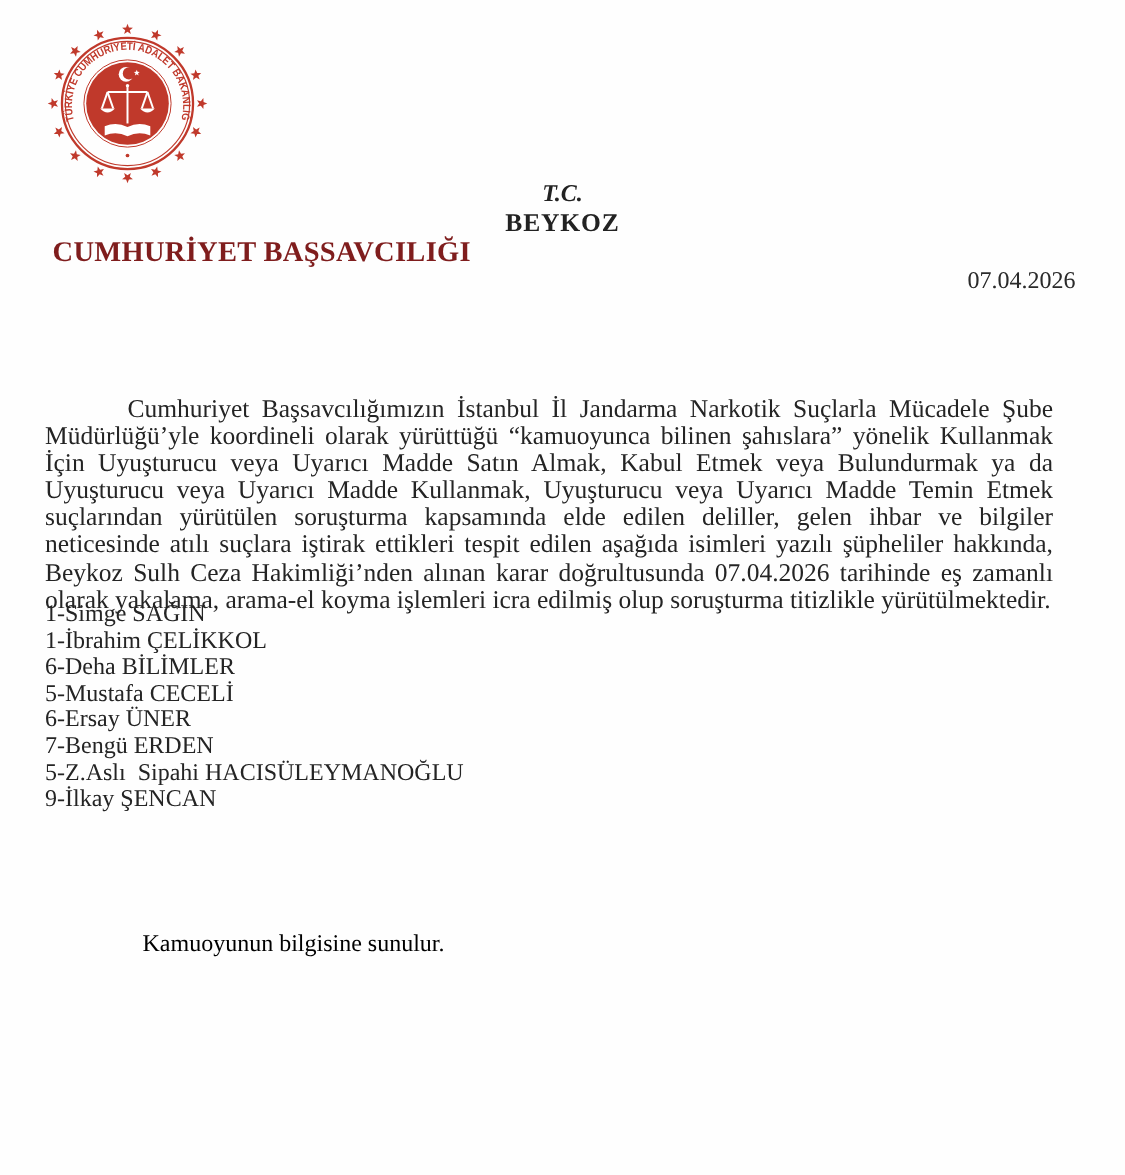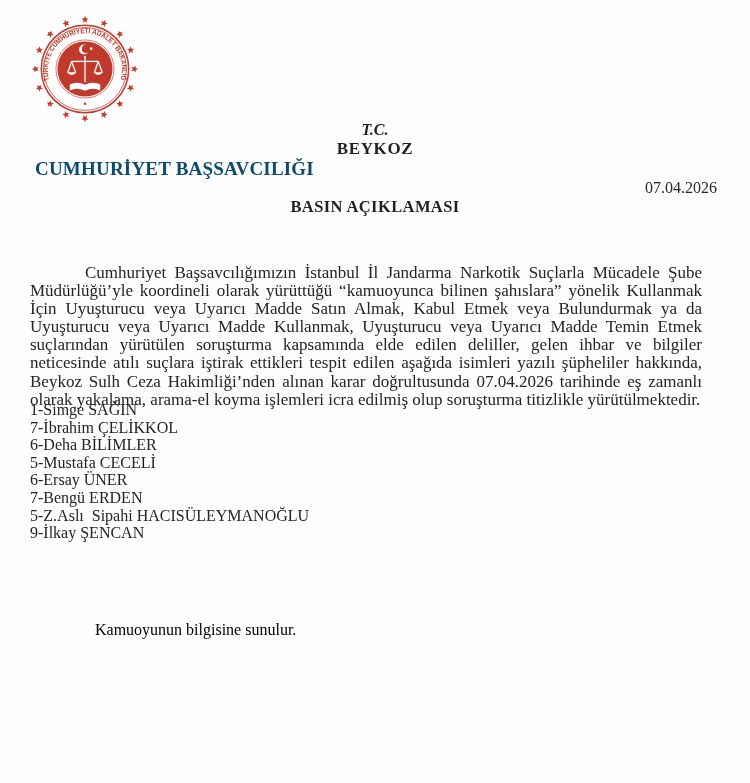--- a/index.html
+++ b/index.html
@@ -16,21 +16,21 @@
   .tc-line {
     position: absolute; top: 121px; left: 0; right: 0;
     text-align: center; font-weight: bold; font-size: 16px; color: #222; font-style: italic;
   }
   .city-line {
     position: absolute; top: 139px; left: 0; right: 0;
     text-align: center; font-weight: bold; font-size: 17px; letter-spacing: 0.6px; color: #222;
   }
   .office-line {
     position: absolute; top: 158px; left: 35px;
-    font-weight: bold; font-size: 19px; letter-spacing: 0.2px; color: #0c4a6e;
+    font-weight: bold; font-size: 19px; letter-spacing: 0.2px; color: #7f1d1d;
   }
   .date-line {
     position: absolute; top: 179px; right: 33px;
     font-size: 16px; color: #2a2a2a;
   }
   .title-line {
     position: absolute; top: 197px; left: 0; right: 0;
     text-align: center; font-weight: bold; font-size: 16.5px; letter-spacing: 0.4px; color: #222;
   }
   .body-paragraph {
@@ -111,27 +111,26 @@
       <path d="M68.8,63.5 Q74,69 79.2,63.5 Z" fill="#ffffff" stroke="none"></path>
     </g>
 
     <path d="M44,76 Q52,72.5 60,76.5 Q68,72.5 76,76 L76,82.5 Q68,79 60,83 Q52,79 44,82.5 Z" fill="#ffffff"></path>
   </svg>
 
   <div class="tc-line">T.C.</div>
   <div class="city-line">BEYKOZ</div>
   <div class="office-line">CUMHURİYET BAŞSAVCILIĞI</div>
   <div class="date-line">07.04.2026</div>
-  <div class="title-line">BASIN AÇIKLAMASI</div>
 
   <div class="body-paragraph">Cumhuriyet Başsavcılığımızın İstanbul İl Jandarma Narkotik Suçlarla Mücadele Şube Müdürlüğü’yle koordineli olarak yürüttüğü “kamuoyunca bilinen şahıslara” yönelik Kullanmak İçin Uyuşturucu veya Uyarıcı Madde Satın Almak, Kabul Etmek veya Bulundurmak ya da Uyuşturucu veya Uyarıcı Madde Kullanmak, Uyuşturucu veya Uyarıcı Madde Temin Etmek suçlarından yürütülen soruşturma kapsamında elde edilen deliller, gelen ihbar ve bilgiler neticesinde atılı suçlara iştirak ettikleri tespit edilen aşağıda isimleri yazılı şüpheliler hakkında, Beykoz Sulh Ceza Hakimliği’nden alınan karar doğrultusunda 07.04.2026 tarihinde eş zamanlı olarak yakalama, arama-el koyma işlemleri icra edilmiş olup soruşturma titizlikle yürütülmektedir.</div>
 
   <div class="suspect-list">
       <div>1-Simge SAĞIN</div>
-      <div>7-İbrahim ÇELİKKOL</div>
+      <div>1-İbrahim ÇELİKKOL</div>
       <div>6-Deha BİLİMLER</div>
       <div>5-Mustafa CECELİ</div>
       <div>6-Ersay ÜNER</div>
       <div>7-Bengü ERDEN</div>
       <div>5-Z.Aslı  Sipahi HACISÜLEYMANOĞLU</div>
       <div>9-İlkay ŞENCAN</div>
     </div>
 
   <div class="closing-line">Kamuoyunun bilgisine sunulur.</div>
 

